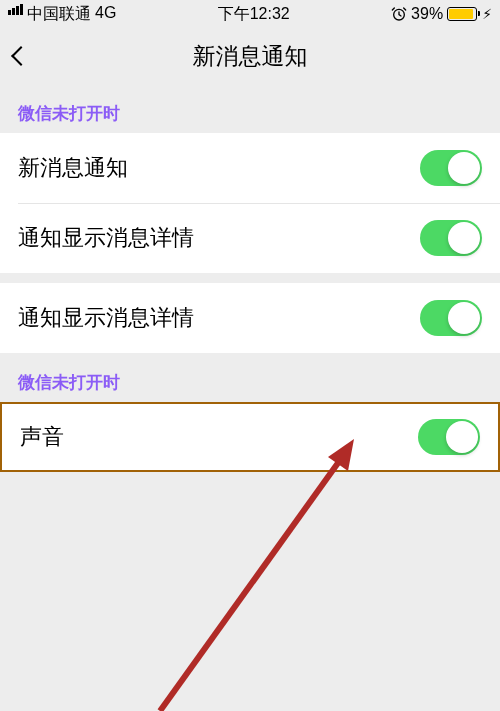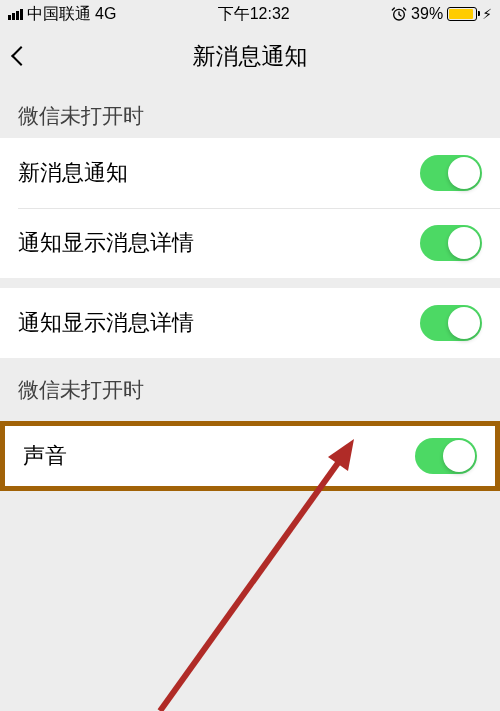--- a/index.html
+++ b/index.html
@@ -13,21 +13,21 @@
     }
     .status-bar {
       height: 28px;
       display: flex;
       justify-content: space-between;
       align-items: center;
       padding: 0 8px;
       font-size: 16px;
       font-weight: 500;
     }
-    .status-left { display: flex; align-items: center; gap: 4px; }
+    .status-left { display: flex; align-items: flex-start; gap: 4px; }
     .status-right { display: flex; align-items: center; gap: 4px; }
     .signal-bars { display: flex; align-items: flex-end; gap: 1px; }
     .signal-bars span { width: 3px; background: #000; display: inline-block; }
     .signal-bars span:nth-child(1) { height: 5px; }
     .signal-bars span:nth-child(2) { height: 7px; }
     .signal-bars span:nth-child(3) { height: 9px; }
     .signal-bars span:nth-child(4) { height: 11px; }
     .battery {
       width: 30px;
       height: 14px;
@@ -72,22 +72,23 @@
     }
     .nav-title {
       position: absolute;
       left: 50%;
       transform: translateX(-50%);
       font-size: 23px;
       font-weight: 500;
     }
     .section-header {
       padding: 18px 18px 8px 18px;
-      font-size: 21px;
-      color: #404040;
+      font-size: 17px;
+      color: #8b5cf6;
+      font-weight: bold;
     }
     .settings-group { background: #fff; }
     .setting-row {
       height: 70px;
       display: flex;
       align-items: center;
       justify-content: space-between;
       padding: 0 18px;
       position: relative;
     }
@@ -116,22 +117,21 @@
       background: #fff;
       border-radius: 50%;
       position: absolute;
       top: 2px;
       box-shadow: 0 2px 4px rgba(0,0,0,0.2);
       transition: left 0.2s;
     }
     .toggle.on .toggle-knob { left: 28px; }
     .toggle.off .toggle-knob { left: 2px; }
     .highlight-row {
-      border: 5px solid #a16207;
-      margin-top: 9px;
+      border: 2px solid #a16207;
     }
     .arrow-svg {
       position: absolute;
       bottom: 0;
       left: 90px;
       width: 300px;
       height: 280px;
       pointer-events: none;
     }
   </style>

